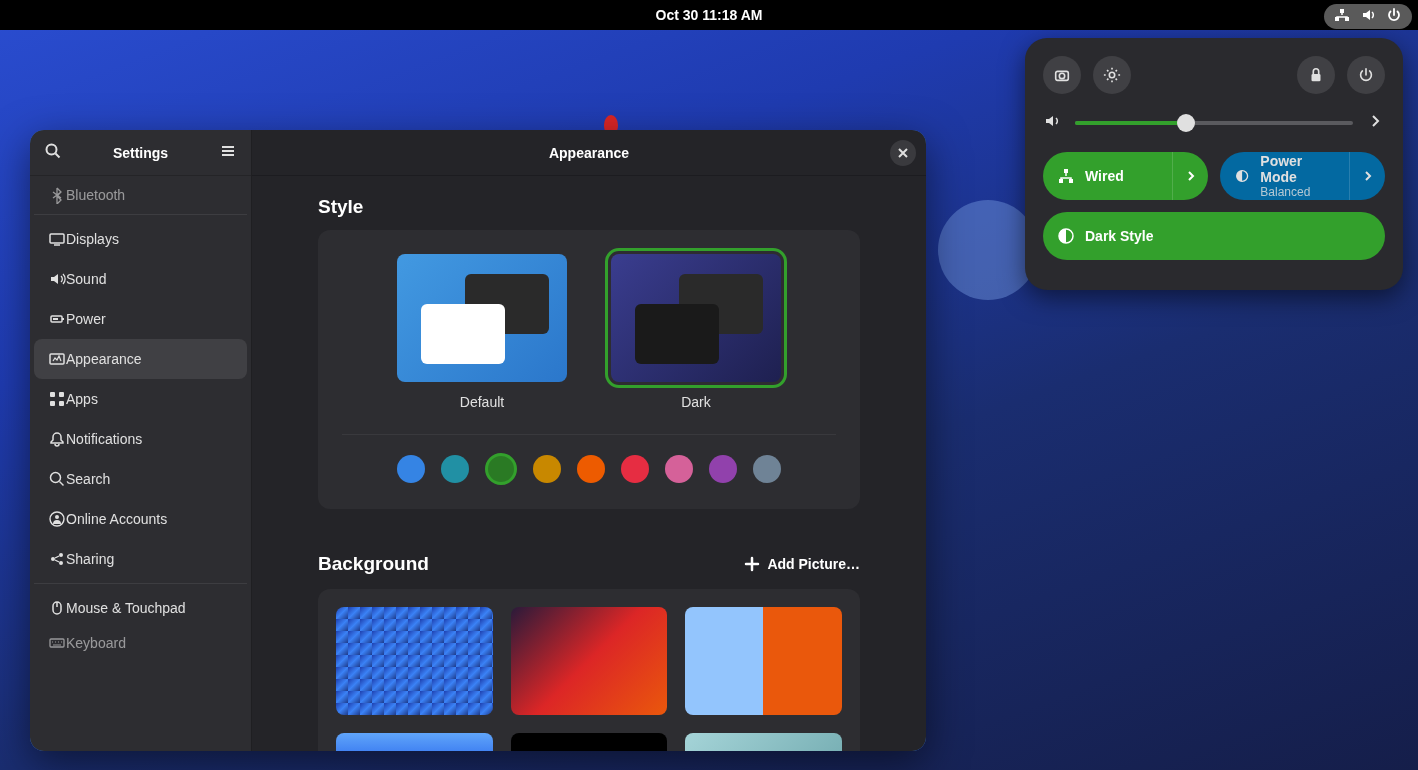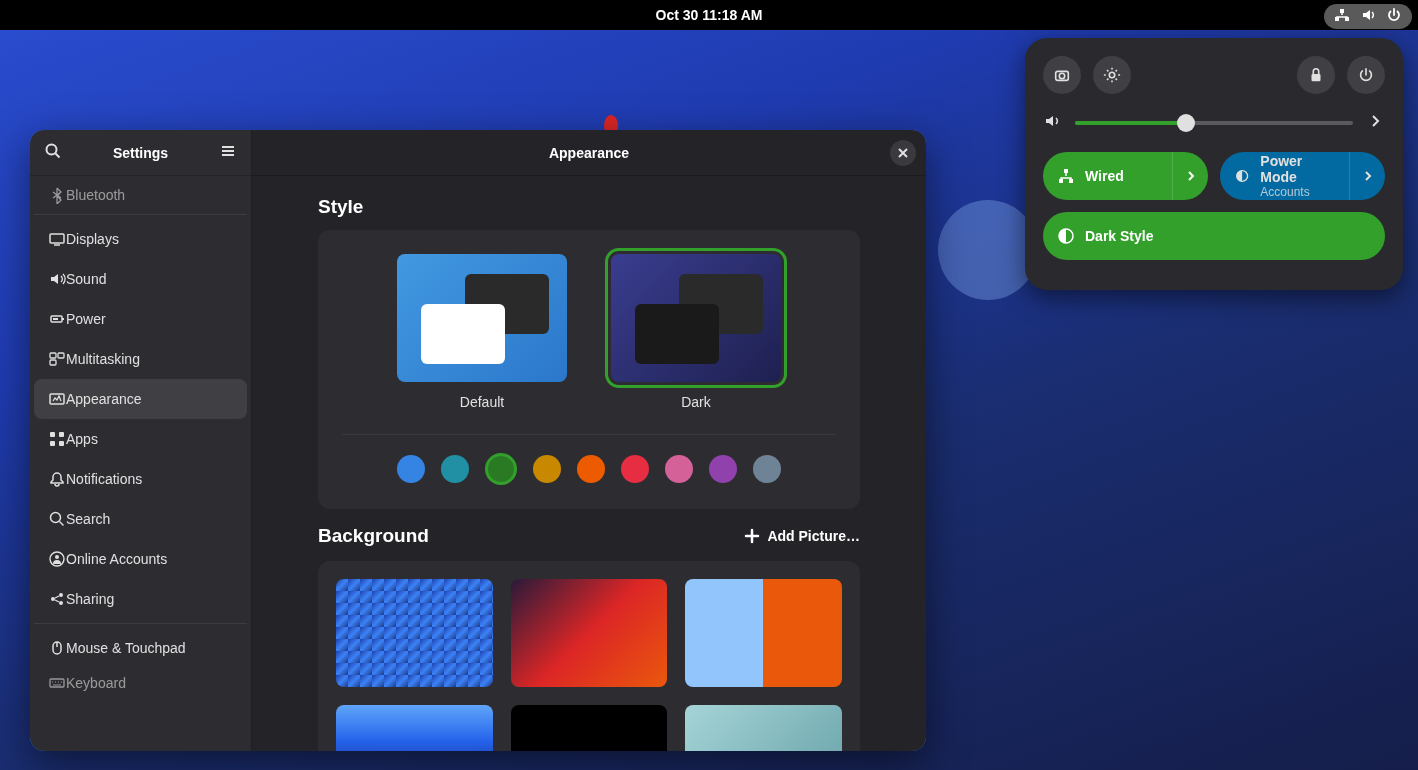--- a/index.html
+++ b/index.html
@@ -330,21 +330,21 @@
       height: 32px;
       border: 3px solid #33a02c;
       background: #2a7a24 !important;
       margin-top: -2px;
     }
     
     .section-header-row {
       display: flex;
       justify-content: space-between;
       align-items: center;
-      margin-top: 16px;
+      margin-top: 44px;
       margin-bottom: 14px;
     }
     .add-picture {
       display: flex;
       align-items: center;
       gap: 6px;
       font-size: 14px;
       font-weight: 600;
       color: #fff;
       cursor: pointer;
@@ -454,21 +454,21 @@
         </div>
     </div>
     <div class="qs-toggle inactive">
       <div class="qs-toggle-main">
         <svg viewBox="0 0 18 18">
             <circle cx="9" cy="9" r="6" fill="none" stroke="#e0e0e0" stroke-width="1.5"></circle>
             <path d="M9 3a6 6 0 000 12" fill="#e0e0e0"></path>
           </svg>
         <div>
           <div class="qs-toggle-label">Power Mode</div>
-          <div class="qs-toggle-sub">Accounts</div>
+          <div class="qs-toggle-sub">Balanced</div>
         </div>
       </div>
       <div class="qs-toggle-arrow">
           <svg viewBox="0 0 14 14">
             <path d="M5 3l4 4-4 4" stroke="#e0e0e0" stroke-width="2" fill="none"></path>
           </svg>
         </div>
     </div>
   </div>
   <div class="qs-toggle-row">
@@ -518,28 +518,20 @@
           </svg>
         <span>Sound</span>
       </div>
       <div class="sidebar-item">
         <svg viewBox="0 0 18 18">
             <rect x="3" y="6" width="11" height="6" rx="1" fill="none" stroke="#e0e0e0" stroke-width="1.5"></rect>
             <rect x="14" y="8" width="2" height="2" fill="#e0e0e0"></rect>
             <rect x="5" y="8" width="5" height="2" fill="#e0e0e0"></rect>
           </svg>
         <span>Power</span>
-      </div>
-      <div class="sidebar-item">
-        <svg viewBox="0 0 18 18">
-            <rect x="2" y="3" width="6" height="5" rx="1" fill="none" stroke="#e0e0e0" stroke-width="1.3"></rect>
-            <rect x="10" y="3" width="6" height="5" rx="1" fill="none" stroke="#e0e0e0" stroke-width="1.3"></rect>
-            <rect x="2" y="10" width="6" height="5" rx="1" fill="none" stroke="#e0e0e0" stroke-width="1.3"></rect>
-          </svg>
-        <span>Multitasking</span>
       </div>
       <div class="sidebar-item selected">
         <svg viewBox="0 0 18 18">
             <rect x="2" y="4" width="14" height="10" rx="1" fill="none" stroke="#e0e0e0" stroke-width="1.5"></rect>
             <path d="M5 11l2-3 2 2 2-4 2 5" stroke="#e0e0e0" stroke-width="1.2" fill="none"></path>
           </svg>
         <span>Appearance</span>
       </div>
       <div class="sidebar-item">
         <svg viewBox="0 0 18 18">

